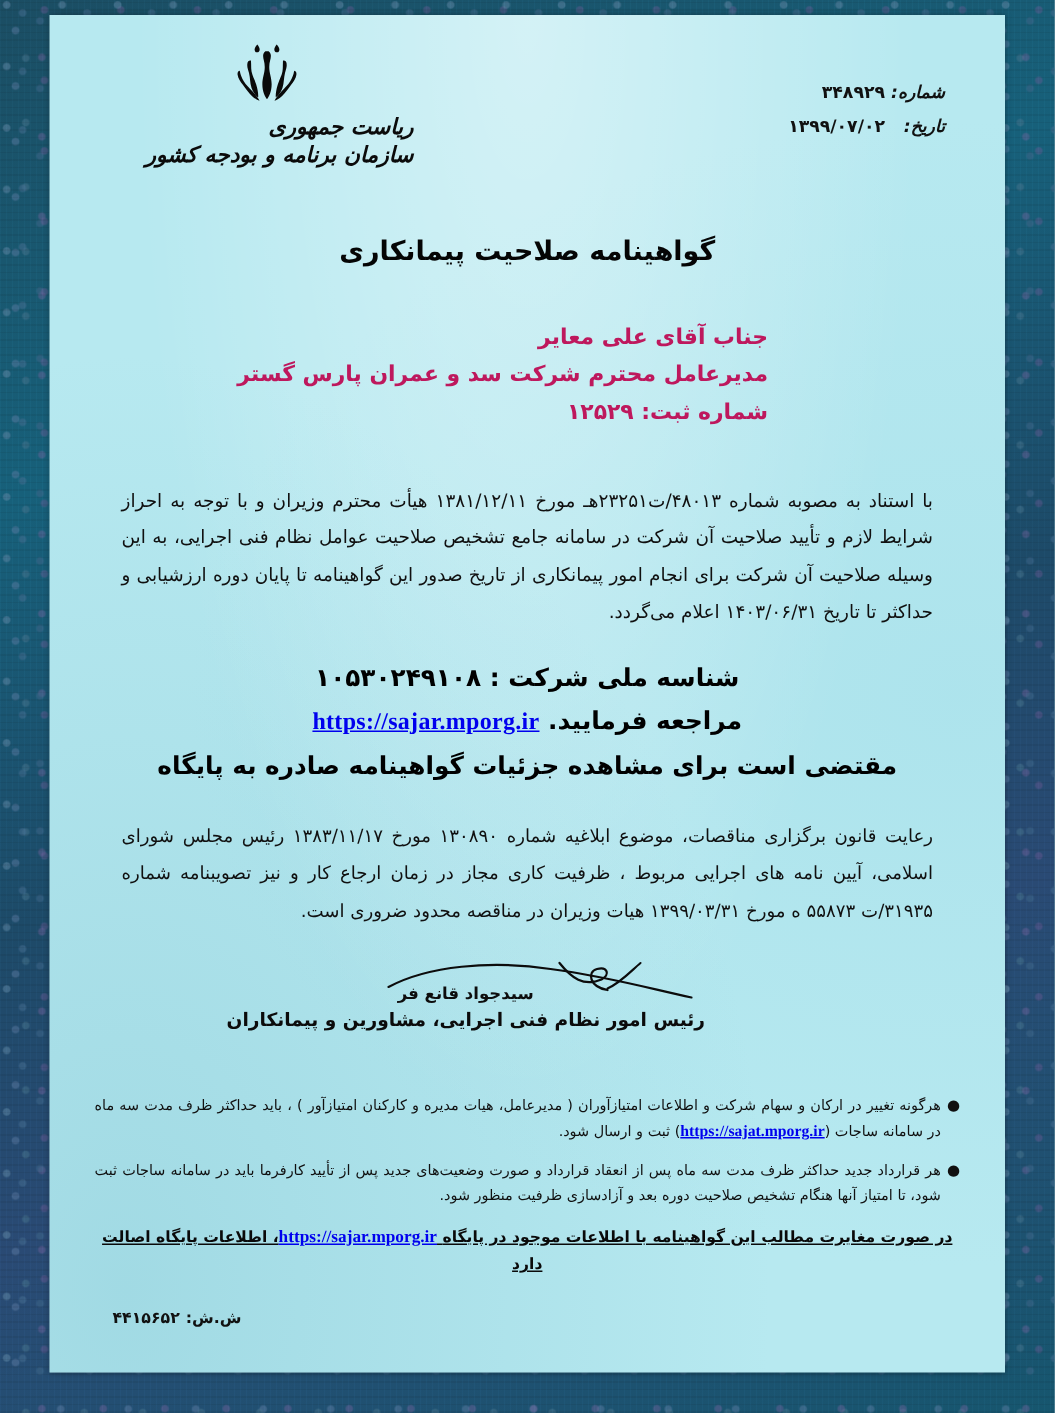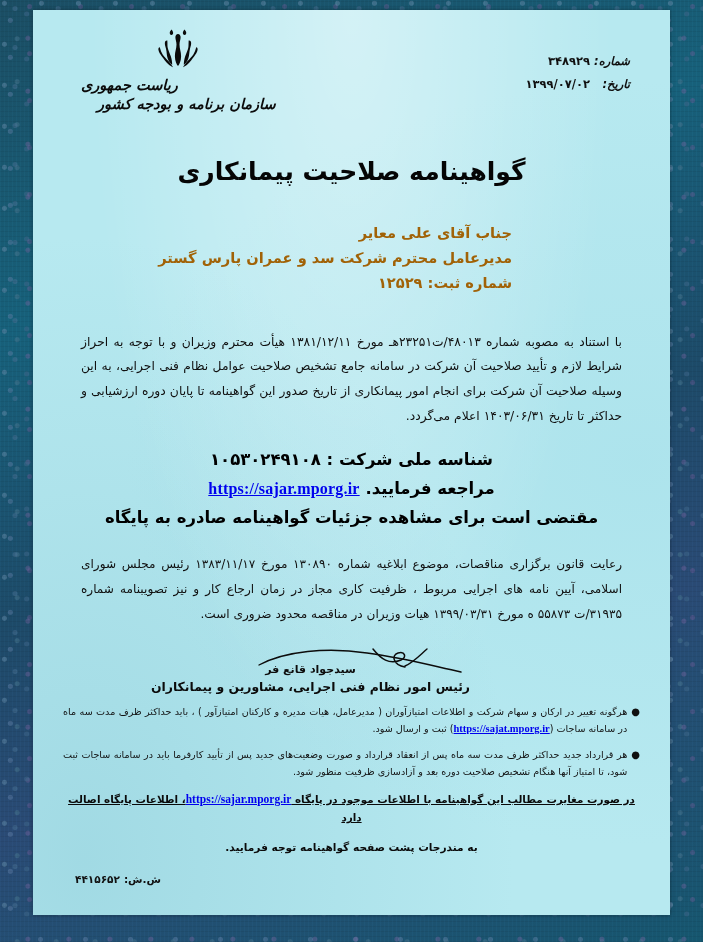--- a/index.html
+++ b/index.html
@@ -81,21 +81,21 @@
     font-size: 11.5px;
     color: #111;
     line-height: 2.0;
     font-weight: 700;
     letter-spacing: .3px;
   }
   .meta-row { display: flex; gap: 6px; justify-content: flex-start; }
   .meta-label { width: 34px; font-style: italic; font-weight: 600; }
   .meta-value { letter-spacing: .6px; }
 
-  .org-block { text-align: left; line-height: 1.25; }
+  .org-block { text-align: right; line-height: 1.25; }
   .emblem { display:block; margin: 0 auto 2px; }
   .org-line-1 {
     font-size: 14.5px;
     font-weight: 700;
     color: #0b0b0b;
     font-style: italic;
     margin-bottom: 1px;
     letter-spacing: .5px;
   }
   .org-line-2 {
@@ -103,34 +103,34 @@
     font-weight: 700;
     color: #0b0b0b;
     font-style: italic;
     letter-spacing: .5px;
     margin-left: 16px;
   }
 
   
   .doc-title {
     text-align: center;
-    font-size: 25px;
+    font-size: 18px;
     font-weight: 700;
     color: #050505;
     margin: 44px 0 0;
     letter-spacing: .2px;
   }
 
   
   .addressee {
     margin: 34px 98px 0 0;
     text-align: right;
     font-size: 14.6px;
     font-weight: 700;
-    color: #a16207;
+    color: #be185d;
     line-height: 1.72;
     padding-right: 60px;
   }
   .addressee .line { white-space: nowrap; }
 
   
   .body-para {
     margin: 34px 48px 0 48px;
     font-size: 12.3px;
     color: #101010;
@@ -343,21 +343,20 @@
       <div class="footnote-item">
         <span class="bullet">●</span>
         <span class="footnote-text">هر قرارداد جدید حداکثر ظرف مدت سه ماه پس از انعقاد قرارداد و صورت وضعیت‌های جدید پس از تأیید کارفرما باید در سامانه ساجات ثبت شود، تا امتیاز آنها هنگام تشخیص صلاحیت دوره بعد و آزادسازی ظرفیت منظور شود.</span>
       </div>
 
       <div class="warning-line">
         <span>در صورت مغایرت مطالب این گواهینامه با اطلاعات موجود در پایگاه</span>
         <a class="inline-link" href="#">https://sajar.mporg.ir</a><span>، اطلاعات پایگاه اصالت دارد</span>
       </div>
 
-      <div class="backside-note">به مندرجات پشت صفحه گواهینامه توجه فرمایید.</div>
     </div>
 
     <div class="serial-number">
       <span>ش.ش:</span>
       <span>۴۴۱۵۶۵۲</span>
     </div>
 
   </div>
 </div>
 

